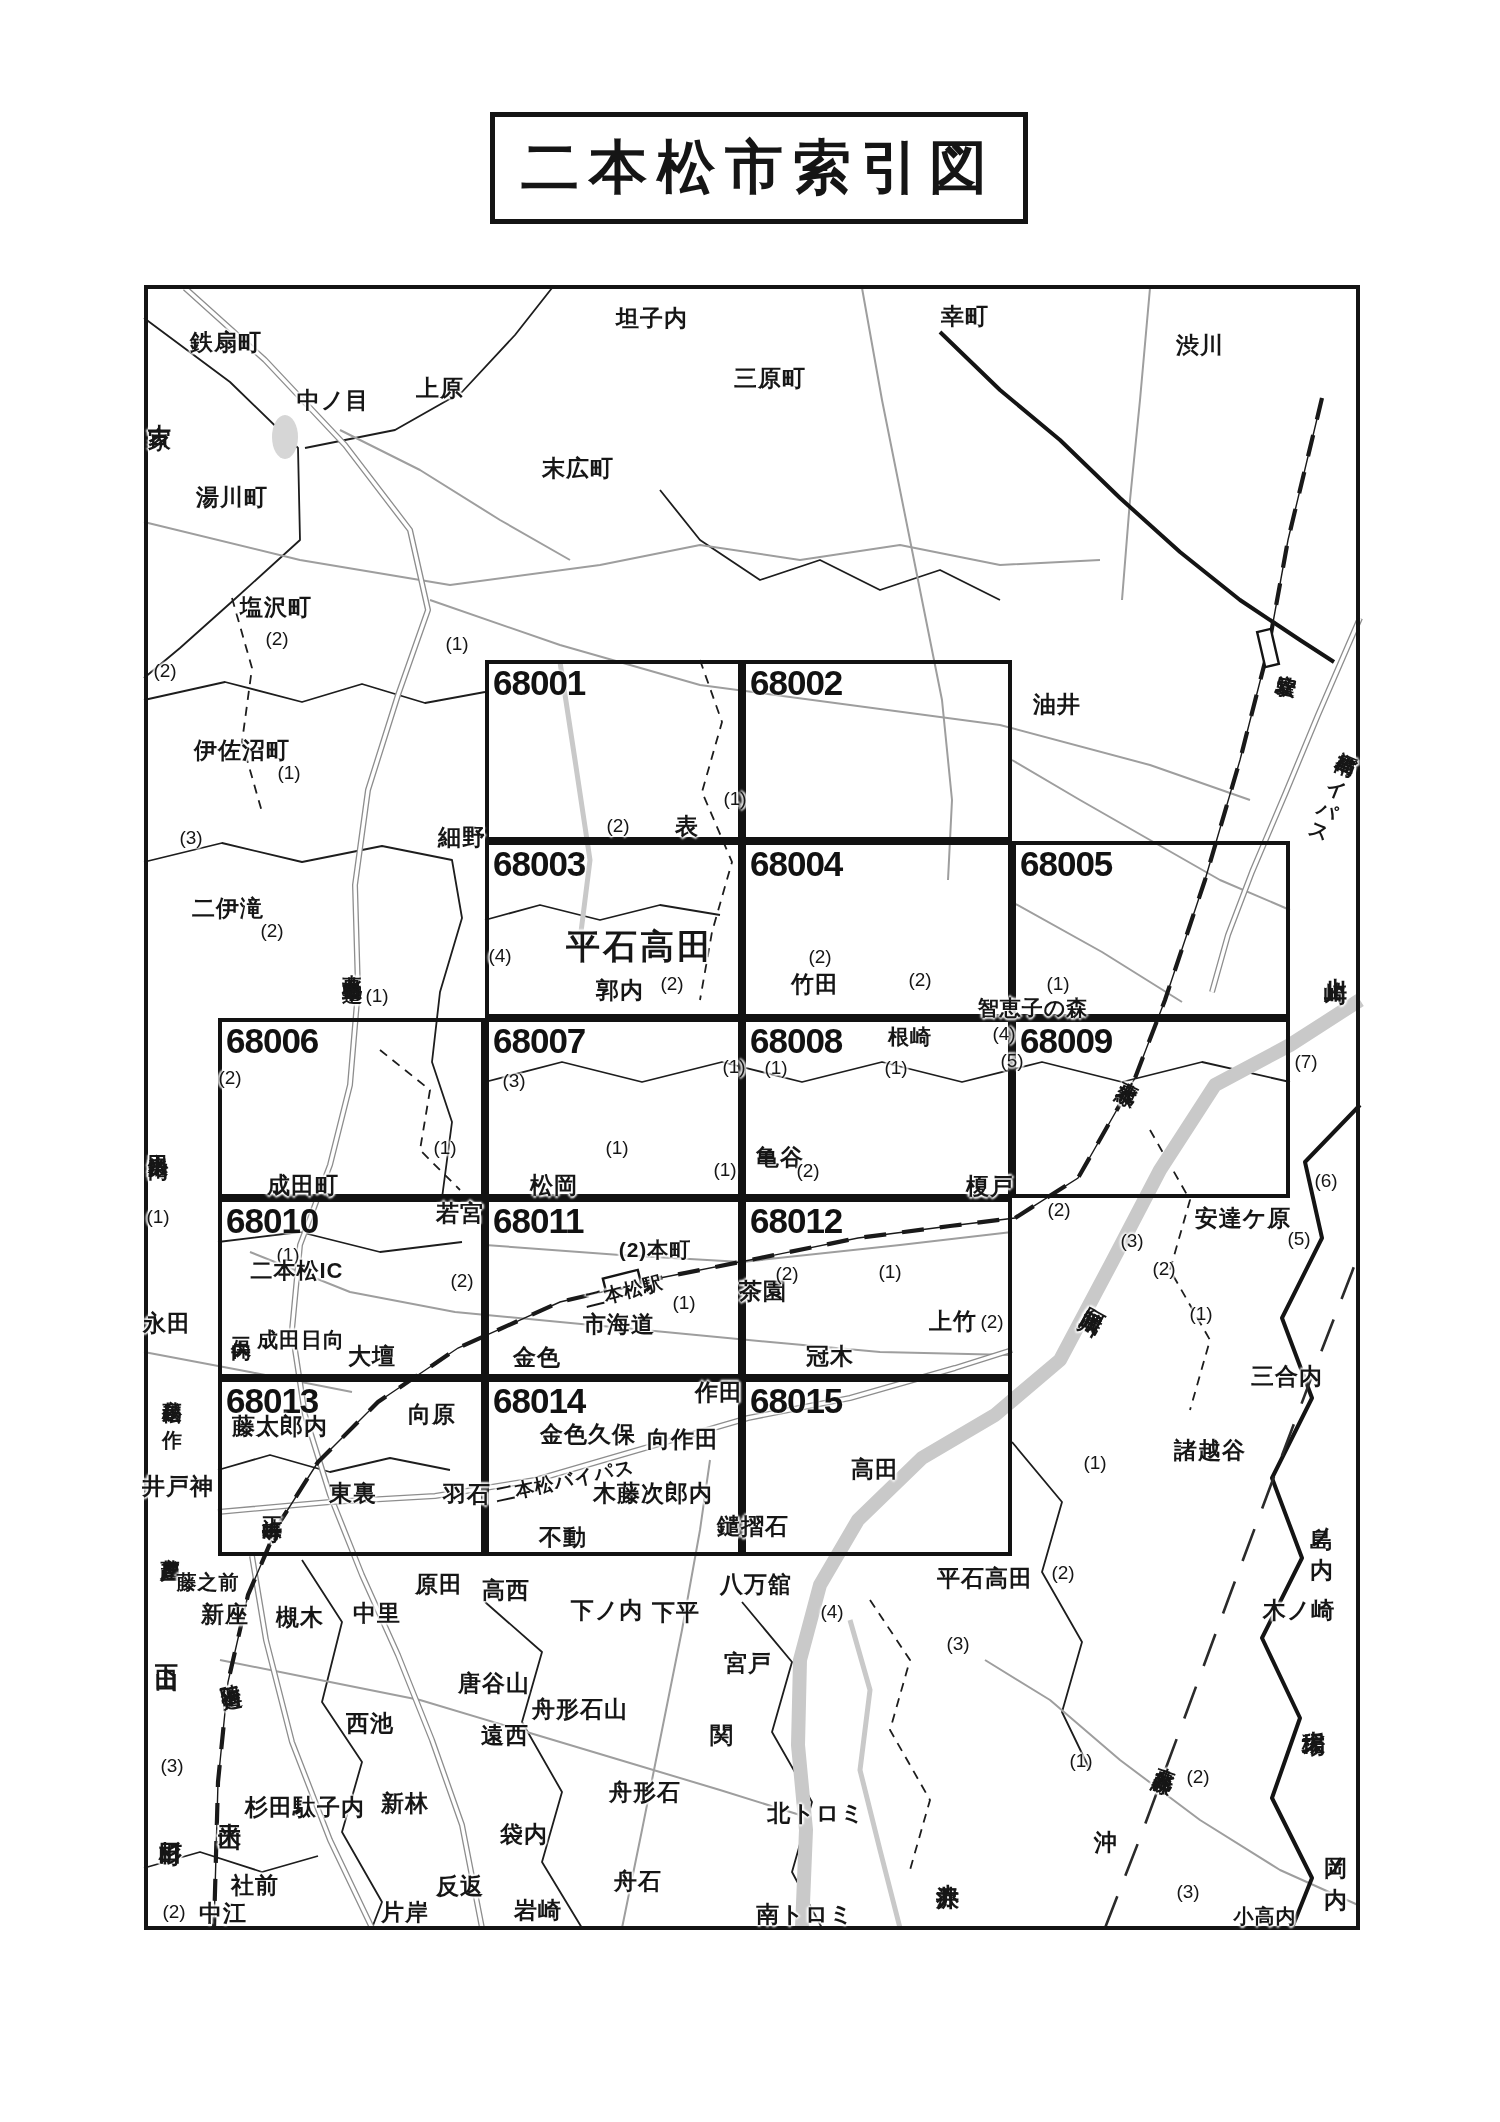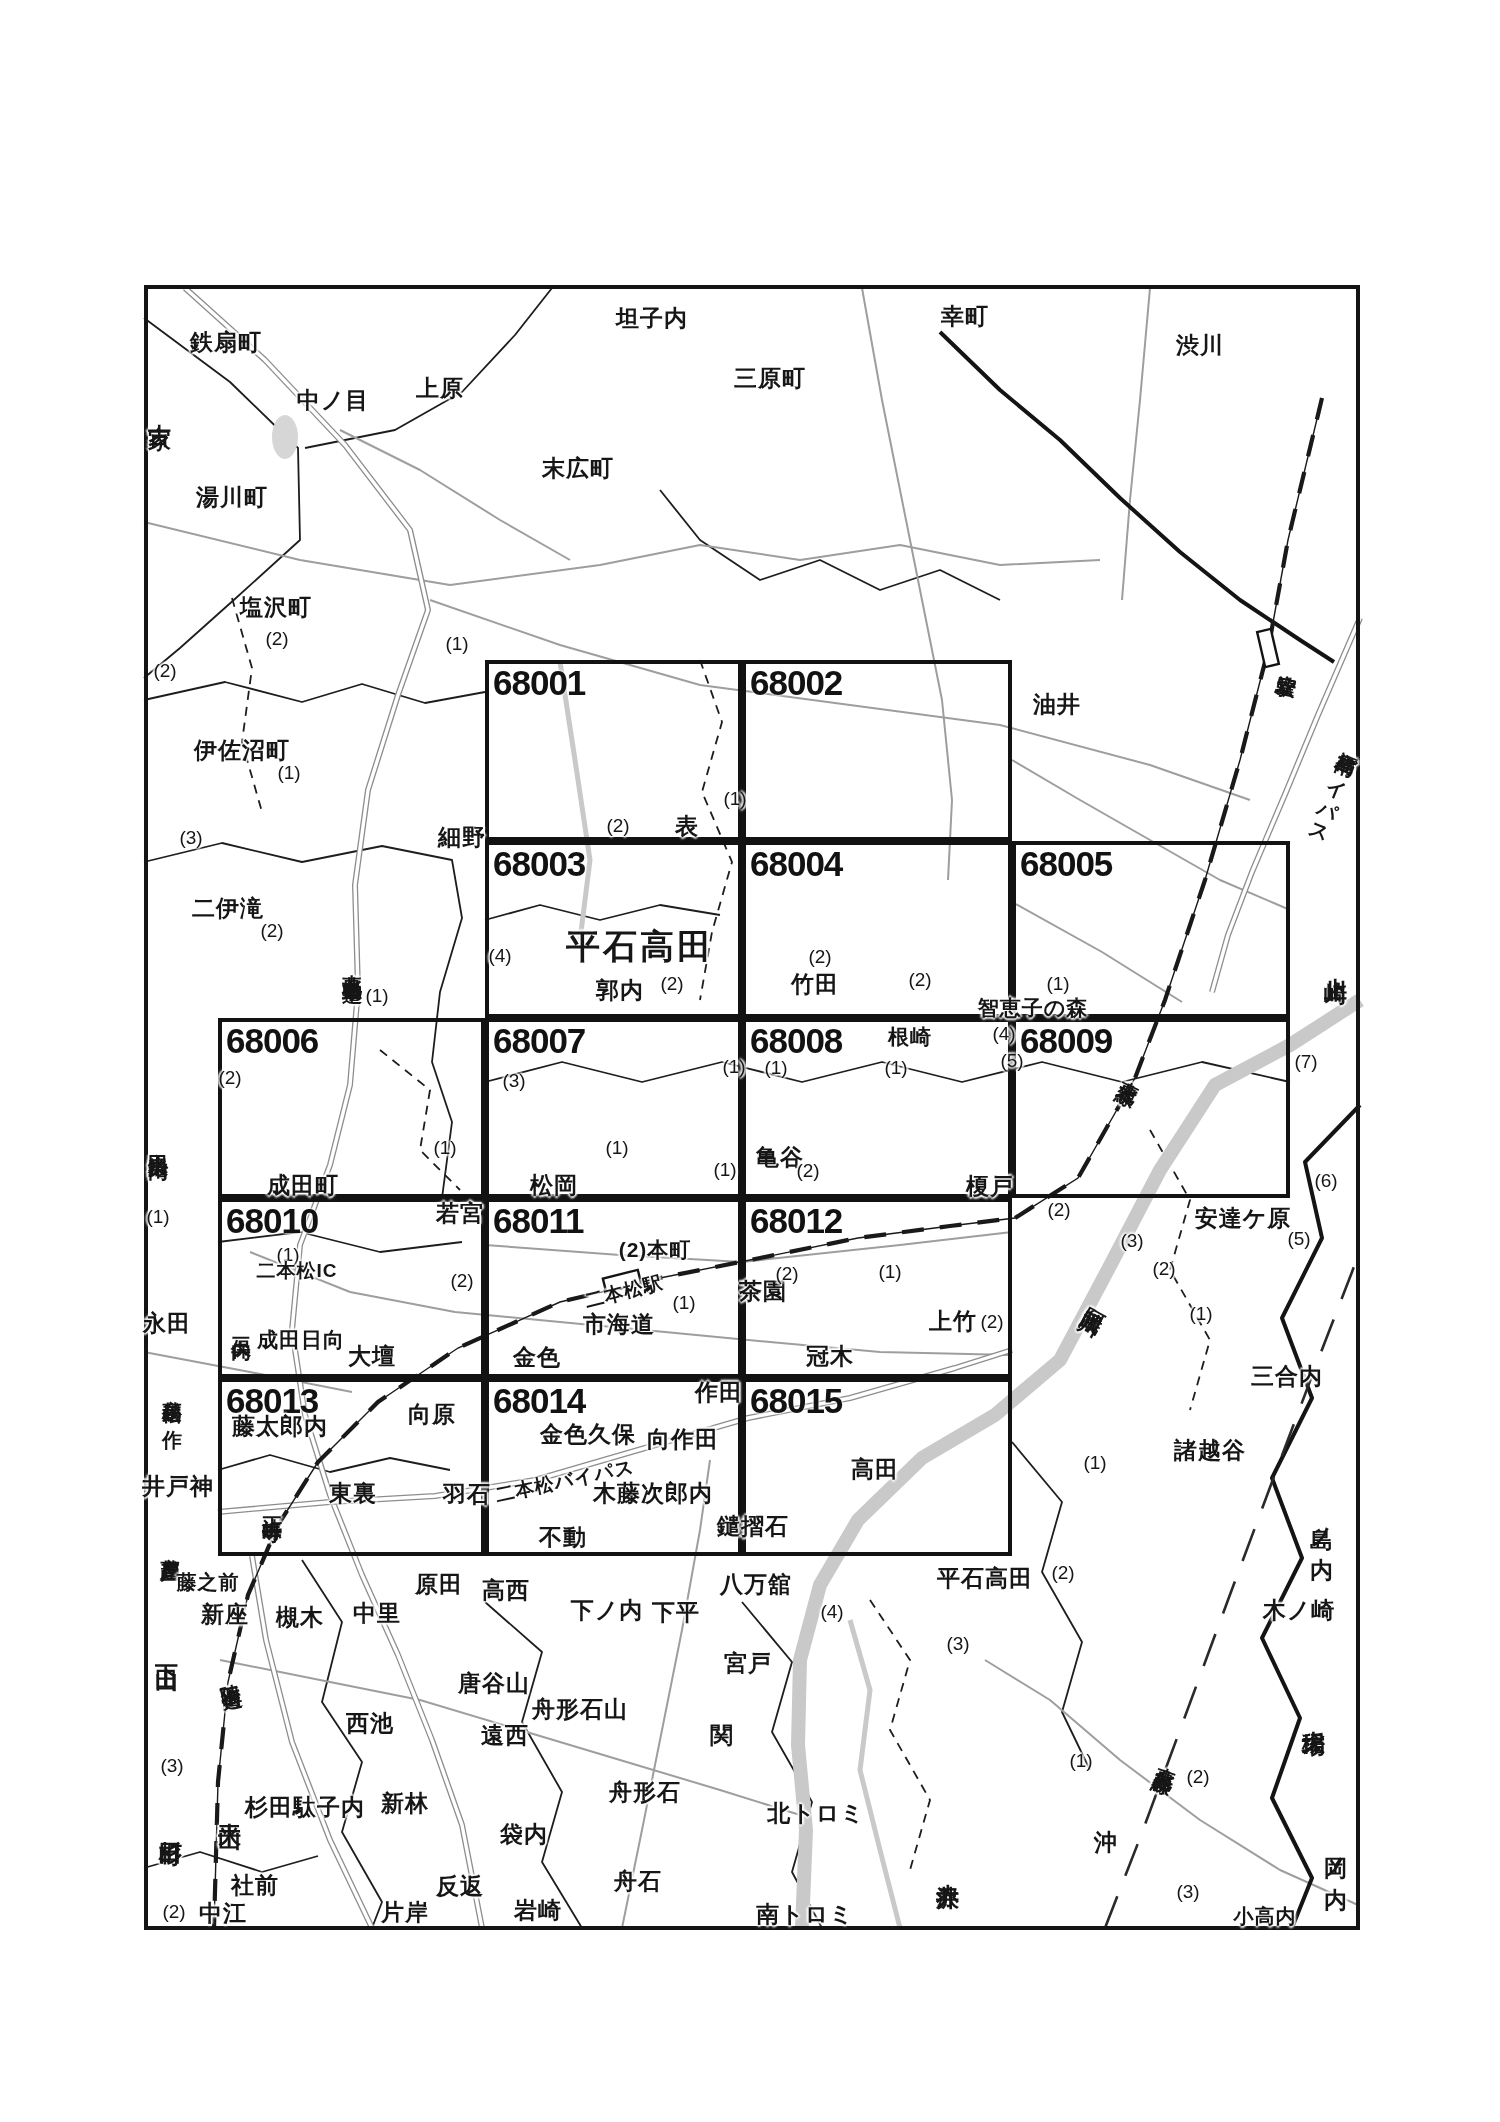--- a/index.html
+++ b/index.html
@@ -35,20 +35,23 @@
        line-height:1.05;letter-spacing:1px;
        text-shadow:-2px 0 2px #fff,2px 0 2px #fff,0 -2px 2px #fff,0 2px 2px #fff;}
   .lbl.small{font-size:19px;font-weight:500;letter-spacing:0;}
   .lbl.vert{writing-mode:vertical-rl;letter-spacing:2px;}
   .lbl.big{font-size:34px;font-weight:bold;letter-spacing:3px;}
 </style>
 </head>
 <body>
 
 <div class="page">
+  <div class="title-box">
+    <span>二本松市索引図</span>
+  </div>
 
   <svg id="map-svg" viewBox="0 0 1500 2122" xmlns="http://www.w3.org/2000/svg">
       <path d="M144,318 L230,382 L298,448 L300,540 L236,598 L180,648 L144,678" class="bnd"></path>
       <path d="M305,448 L395,430 L462,392 L515,335 L552,288" class="bnd"></path>
       <path d="M144,700 L225,682 L302,702 L362,684 L425,703 L485,692" class="bnd"></path>
       <path d="M144,862 L222,843 L302,862 L382,846 L452,860 L462,918 L440,992 L432,1062 L452,1122 L442,1198" class="bnd"></path>
       <path d="M485,1082 L562,1062 L642,1082 L722,1062 L802,1082 L882,1062 L962,1082 L1042,1062 L1122,1082 L1202,1062 L1290,1082" class="bnd"></path>
       <path d="M218,1242 L300,1232 L380,1252 L462,1242" class="bnd"></path>
       <path d="M302,1560 L342,1622 L322,1702 L362,1762 L342,1832 L382,1902 L372,1928" class="bnd"></path>
       <path d="M485,1602 L542,1652 L522,1722 L562,1792 L542,1862 L582,1928" class="bnd"></path>
@@ -201,21 +204,21 @@
       <div class="lbl" style="left: 554px; top: 1185px; transform: translate(-50%, -50%) rotate(0deg);">松岡</div>
       <div class="lbl small" style="left: 445px; top: 1148px; transform: translate(-50%, -50%) rotate(0deg);">(1)</div>
       <div class="lbl small" style="left: 514px; top: 1081px; transform: translate(-50%, -50%) rotate(0deg);">(3)</div>
       <div class="lbl small" style="left: 230px; top: 1078px; transform: translate(-50%, -50%) rotate(0deg);">(2)</div>
       <div class="lbl vert" style="left: 158px; top: 1142px; font-size: 20px; transform: translate(-50%, -50%) rotate(0deg);">永田鍛冶内</div>
       <div class="lbl" style="left: 303px; top: 1185px; transform: translate(-50%, -50%) rotate(0deg);">成田町</div>
       <div class="lbl small" style="left: 158px; top: 1217px; transform: translate(-50%, -50%) rotate(0deg);">(1)</div>
       <div class="lbl" style="left: 460px; top: 1213px; transform: translate(-50%, -50%) rotate(0deg);">若宮</div>
       <div class="lbl small" style="left: 462px; top: 1281px; transform: translate(-50%, -50%) rotate(0deg);">(2)</div>
       <div class="lbl small" style="left: 288px; top: 1255px; transform: translate(-50%, -50%) rotate(0deg);">(1)</div>
-      <div class="lbl" style="left: 297px; top: 1271px; font-size: 19px; transform: translate(-50%, -50%) rotate(0deg); text-align: center;">二本松IC</div>
+      <div class="lbl" style="left: 297px; top: 1271px; font-size: 22px; transform: translate(-50%, -50%) rotate(0deg); text-align: center;">二本松IC</div>
       <div class="lbl vert" style="left: 241px; top: 1324px; font-size: 20px; transform: translate(-50%, -50%) rotate(0deg);">三保内</div>
       <div class="lbl" style="left: 167px; top: 1323px; transform: translate(-50%, -50%) rotate(0deg);">永田</div>
       <div class="lbl" style="left: 301px; top: 1340px; font-size: 21px; transform: translate(-50%, -50%) rotate(0deg);">成田日向</div>
       <div class="lbl" style="left: 372px; top: 1356px; transform: translate(-50%, -50%) rotate(0deg);">大壇</div>
       <div class="lbl vert" style="left: 172px; top: 1400px; font-size: 20px; transform: translate(-50%, -50%) rotate(0deg);">高越松ケ作</div>
       <div class="lbl" style="left: 655px; top: 1250px; font-size: 21px; transform: translate(-50%, -50%) rotate(0deg);">(2)本町</div>
       <div class="lbl" style="left: 624px; top: 1292px; font-size: 19px; transform: translate(-50%, -50%) rotate(-14deg);">二本松駅</div>
       <div class="lbl small" style="left: 684px; top: 1303px; transform: translate(-50%, -50%) rotate(0deg);">(1)</div>
       <div class="lbl" style="left: 619px; top: 1324px; transform: translate(-50%, -50%) rotate(0deg);">市海道</div>
       <div class="lbl" style="left: 537px; top: 1357px; transform: translate(-50%, -50%) rotate(0deg);">金色</div>

